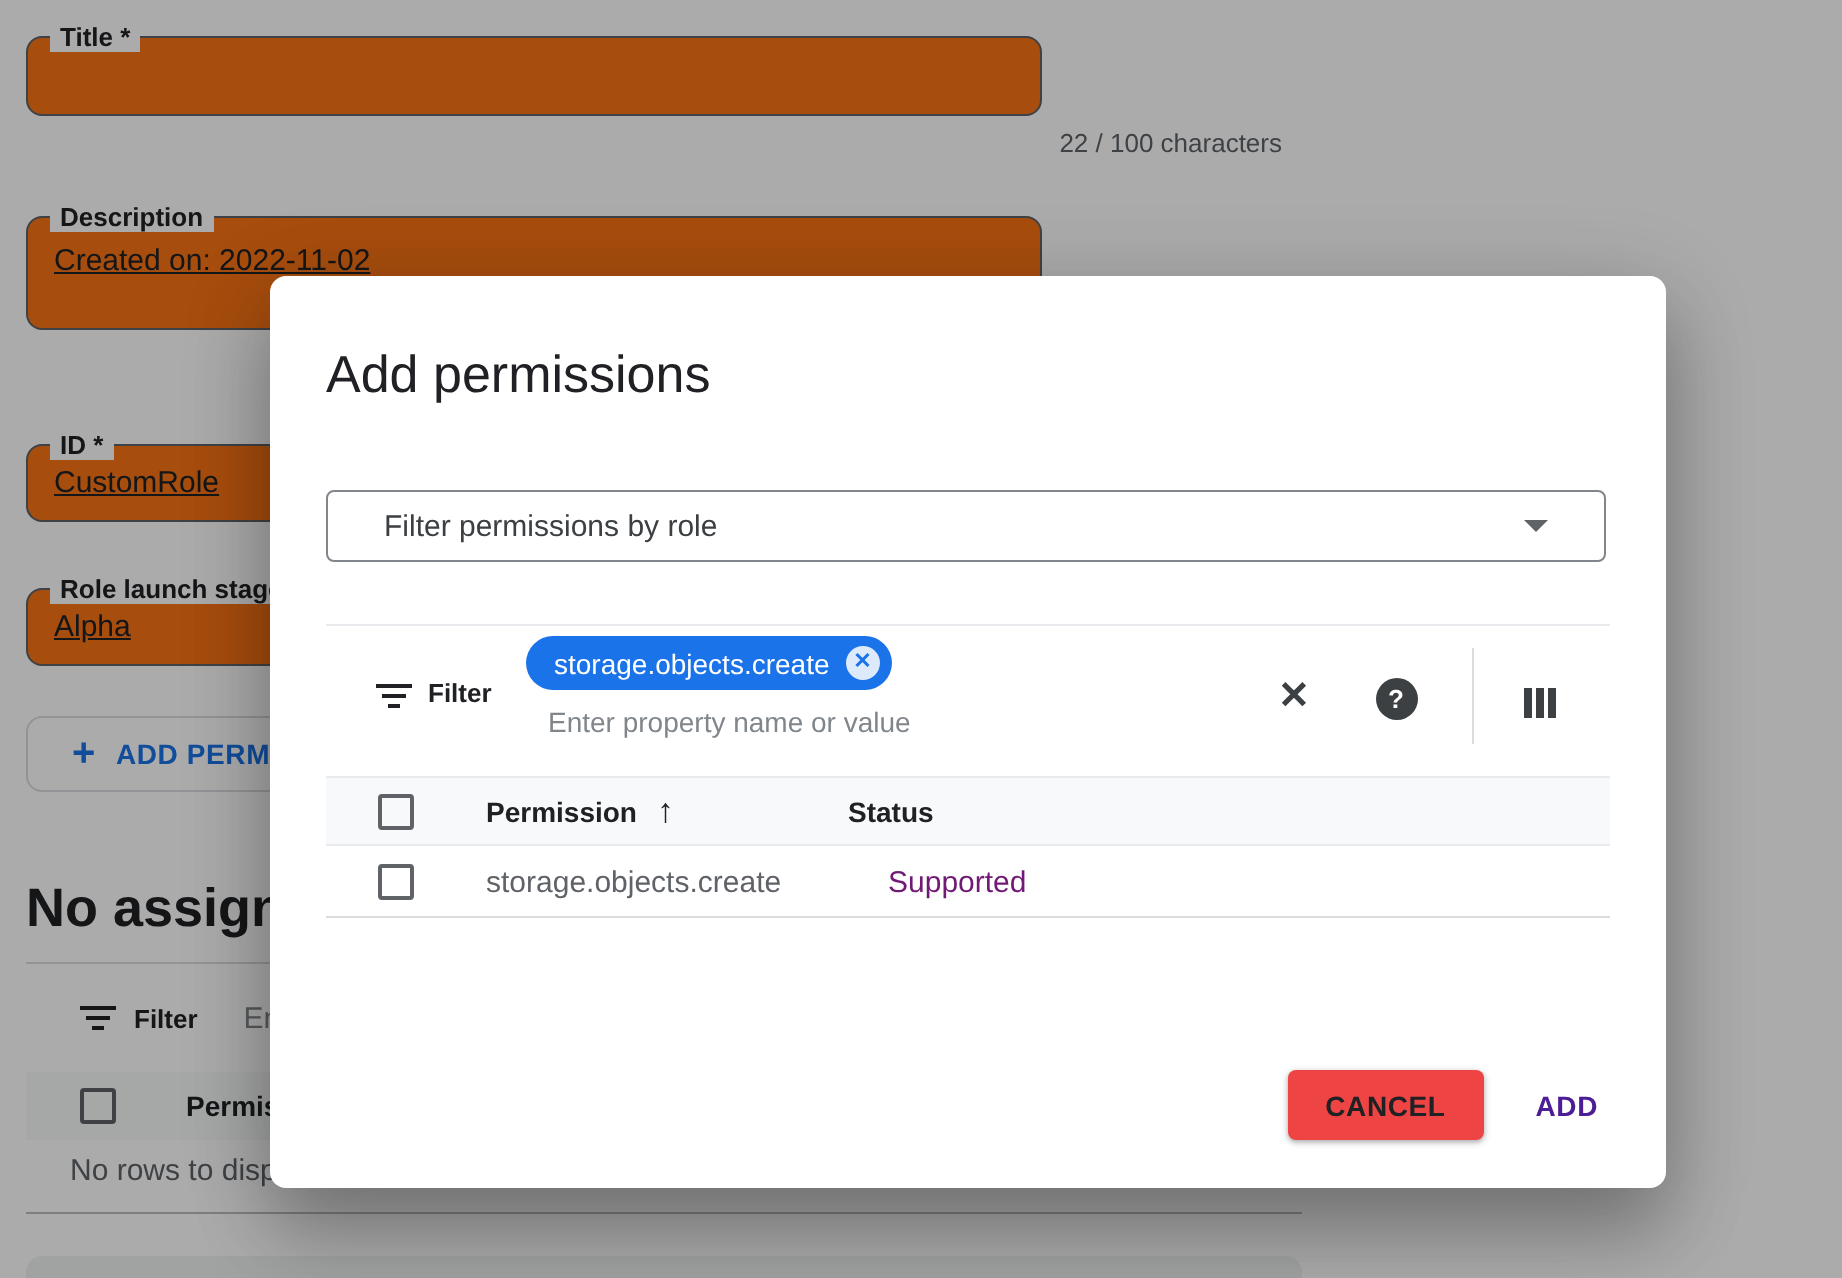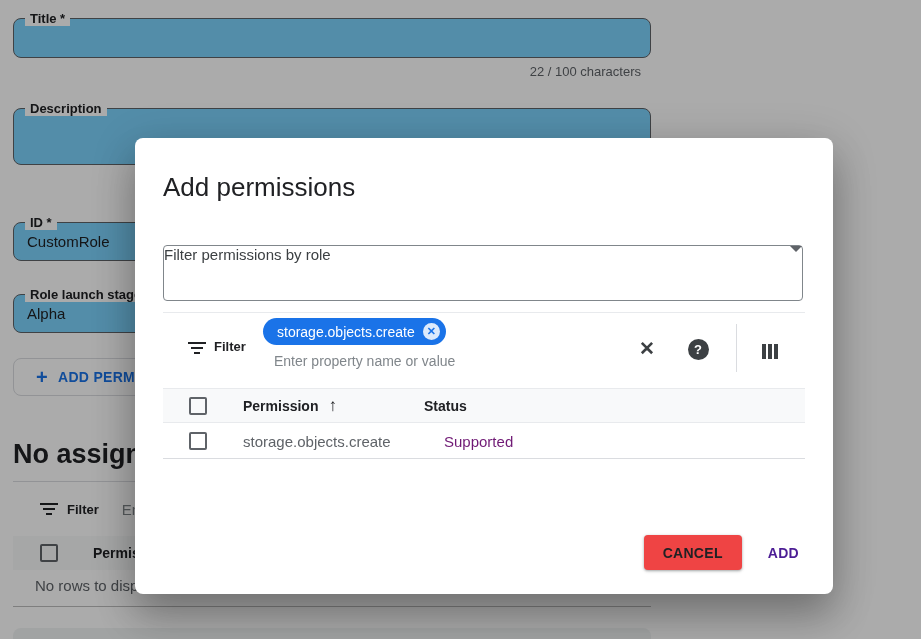--- a/index.html
+++ b/index.html
@@ -2,21 +2,21 @@
 <html><head>
 <meta charset="utf-8">
 <style>
   * { margin:0; padding:0; box-sizing:border-box; }
   html,body { width:921px; height:639px; }
   body { font-family:"Liberation Sans", sans-serif; background:#fff; overflow:hidden; }
   .page { position:relative; width:921px; height:639px; background:#fff; overflow:hidden; }
 
   
   .bg-form { position:absolute; inset:0; z-index:1; }
-  .field { position:absolute; left:13px; width:638px; border:1px solid #5f6368; border-radius:8px; background:#7dd3fc; display:flex; align-items:center; padding:0 13px; font-size:15px; color:#202124; }
+  .field { position:absolute; left:13px; width:508px; border:1px solid #5f6368; border-radius:8px; background:#f97316; display:flex; align-items:center; padding:0 13px; font-size:15px; color:#202124;text-decoration:underline; }
   .field-label { position:absolute; top:-8px; left:11px; background:#fff; padding:0 5px; font-size:13px; font-weight:bold; color:#202124; line-height:15px; }
   .f-title { top:18px; height:40px; }
   .f-desc  { top:108px; height:57px; align-items:flex-start; padding-top:13px; }
   .f-id    { top:222px; height:39px; }
   .f-stage { top:294px; height:39px; }
   .char-counter { position:absolute; top:64px; right:280px; font-size:13px; color:#5f6368; }
   .add-perm-btn { position:absolute; left:13px; top:358px; height:38px; width:214px; background:#fff; border:1px solid #dadce0; border-radius:8px; display:flex; align-items:center; gap:10px; padding:0 0 0 22px; color:#1a73e8; font-size:14px; font-weight:bold; letter-spacing:.3px; white-space:nowrap; overflow:hidden; }
   .add-perm-btn .plus { font-size:20px; font-weight:bold; line-height:20px; }
   .bg-heading { position:absolute; left:13px; top:439px; font-size:27px; font-weight:bold; color:#202124; white-space:nowrap; }
   .bg-divider1 { position:absolute; left:13px; top:481px; width:638px; height:1px; background:#dadce0; }
@@ -36,21 +36,21 @@
   .funnel i:nth-child(1){ top:0; width:18px; }
   .funnel i:nth-child(2){ top:5px; left:3px; width:12px; }
   .funnel i:nth-child(3){ top:10px; left:6px; width:6px; }
 
   
   .scrim { position:absolute; inset:0; background:rgba(0,0,0,0.33); z-index:2; }
 
   
   .dialog { position:absolute; left:135px; top:138px; width:698px; height:456px; background:#fff; border-radius:8px; z-index:3; box-shadow:0 24px 38px rgba(0,0,0,.22), 0 9px 46px rgba(0,0,0,.18); }
   .dlg-title { position:absolute; left:28px; top:34px; font-size:26px; color:#202124; }
-  .dlg-select { position:absolute; left:28px; top:107px; width:640px; height:56px; border:1px solid #80868b; border-radius:4px; display:flex; align-items:flex-start; padding:0 0; font-size:15px; color:#3c4043; cursor:pointer; }
+  .dlg-select { position:absolute; left:28px; top:107px; width:640px; height:36px; border:1px solid #80868b; border-radius:4px; display:flex; align-items:center; padding:0 28px; font-size:15px; color:#3c4043; cursor:pointer; }
   .caret { margin-left:auto; width:0; height:0; border-left:6px solid transparent; border-right:6px solid transparent; border-top:6px solid #5f6368; }
   .tb-line-top { position:absolute; left:28px; top:174px; width:642px; height:1px; background:#e8eaed; }
   .dlg-funnel { position:absolute; left:53px; top:204px; }
   .dlg-filter-word { position:absolute; left:79px; top:201px; }
   .chip { position:absolute; left:128px; top:180px; height:27px; border-radius:14px; background:#1a73e8; display:flex; align-items:center; gap:8px; padding:0 6px 0 14px; }
   .chip-label { color:#fff; font-size:14px; }
   .chip-x { width:17px; height:17px; border-radius:50%; background:rgba(255,255,255,0.85); color:#1a73e8; font-size:11px; font-weight:bold; display:flex; align-items:center; justify-content:center; line-height:1; cursor:pointer; }
   .dlg-filter-input { position:absolute; left:139px; top:215px; width:260px; border:none; outline:none; font-size:14px; color:#202124; font-family:"Liberation Sans", sans-serif; background:transparent; }
   .dlg-filter-input::placeholder { color:#80868b; opacity:1; }
   .icon-btn { position:absolute; width:26px; height:26px; display:flex; align-items:center; justify-content:center; cursor:pointer; }
@@ -80,20 +80,21 @@
 
   <div class="bg-form">
 
     <div class="field f-title">
       <span class="field-label">Title *</span>
     </div>
     <div class="char-counter">22 / 100 characters</div>
 
     <div class="field f-desc">
       <span class="field-label">Description</span>
+      <span>Created on: 2022-11-02</span>
     </div>
 
     <div class="field f-id">
       <span class="field-label">ID *</span>
       <span>CustomRole</span>
     </div>
 
     <div class="field f-stage">
       <span class="field-label">Role launch stage</span>
       <span>Alpha</span>

